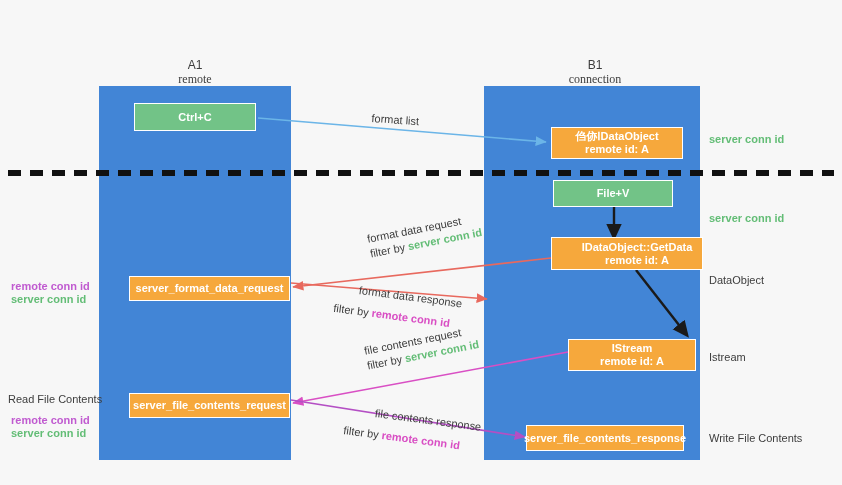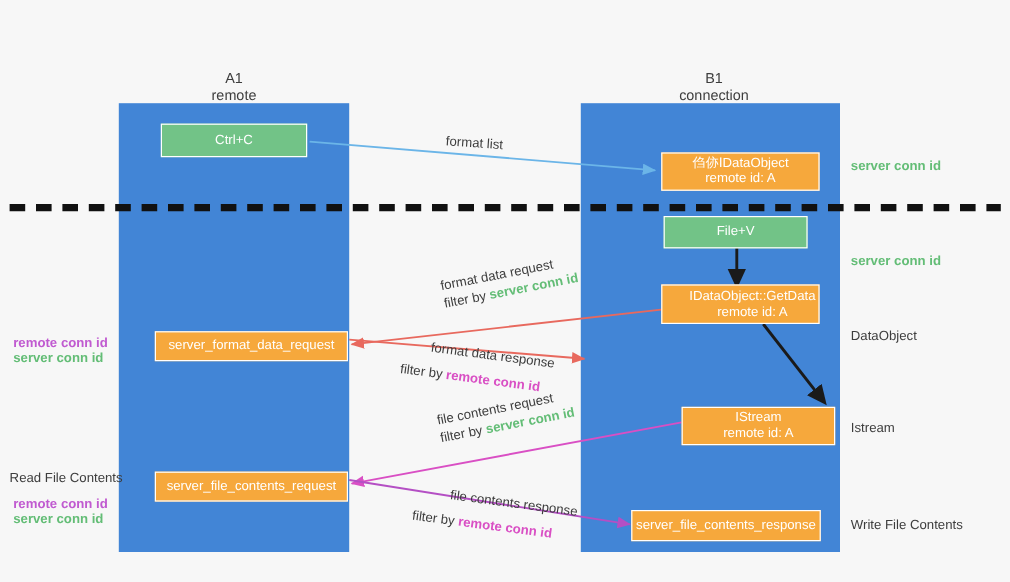--- a/index.html
+++ b/index.html
@@ -16,32 +16,33 @@
 
   .title{
     position:absolute;left:0;top:8px;width:842px;text-align:center;
     font-size:15px;line-height:19px;color:#3c3c3c;
   }
 
   .col-head{
     position:absolute;text-align:center;font-size:12px;line-height:14px;color:#3d3d3d;
   }
   .col-head .l1{display:block;}
-  .col-head .l2{display:block;}
+  .col-head .l2{display:block;font-family:Liberation Serif, serif;}
 
   .lane{
     position:absolute;background:#4285d6;
   }
 
   .node{
     position:absolute;
     box-sizing:border-box;
     display:flex;flex-direction:column;align-items:center;justify-content:center;
     color:#ffffff;font-size:11px;line-height:13px;text-align:right;
     border:1px solid rgba(255,255,255,.55);
+    font-weight:bold;
   }
   .node.green{background:#72c387;border-color:#ffffff;}
   .node.orange{background:#f6a83c;border-color:#ffffff;}
   .node .ln{display:block;white-space:nowrap;}
 
   .ann{
     position:absolute;font-size:11px;line-height:14px;white-space:nowrap;
   }
   .ann.green{color:#63bd76;font-weight:bold;}
   .ann.purple{color:#c05ad0;font-weight:bold;}
@@ -115,21 +116,21 @@
 
   <div class="node orange" style="left:551px;top:127px;width:132px;height:32px;">
     <span class="ln">㑇㑊ⅠDataObject</span>
     <span class="ln">remote id: A</span>
   </div>
 
   <div class="node green" style="left:553px;top:180px;width:120px;height:27px;">
     <span class="ln">File+V</span>
   </div>
 
-  <div class="node orange" style="left:551px;top:237px;width:132px;height:33px;padding-left:20px;">
+  <div class="node orange" style="left:551px;top:237px;width:152px;height:33px;padding-left:20px;">
     <span class="ln">IDataObject::GetData</span>
     <span class="ln">remote id: A</span>
   </div>
 
   <div class="node orange" style="left:129px;top:276px;width:161px;height:25px;">
     <span class="ln">server_format_data_request</span>
   </div>
 
 
   <div class="node orange" style="left:568px;top:339px;width:128px;height:32px;">

